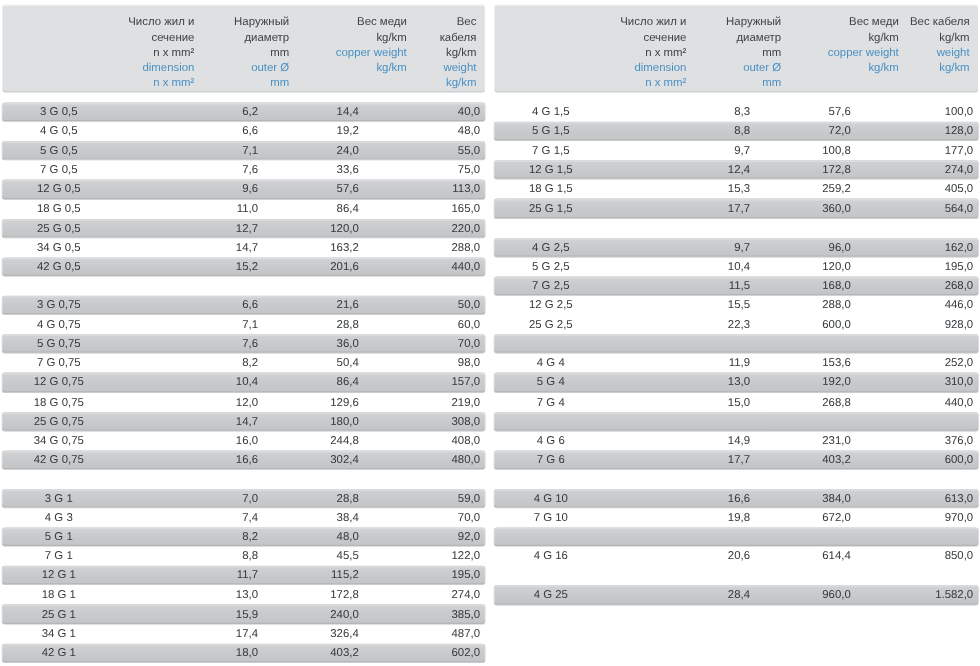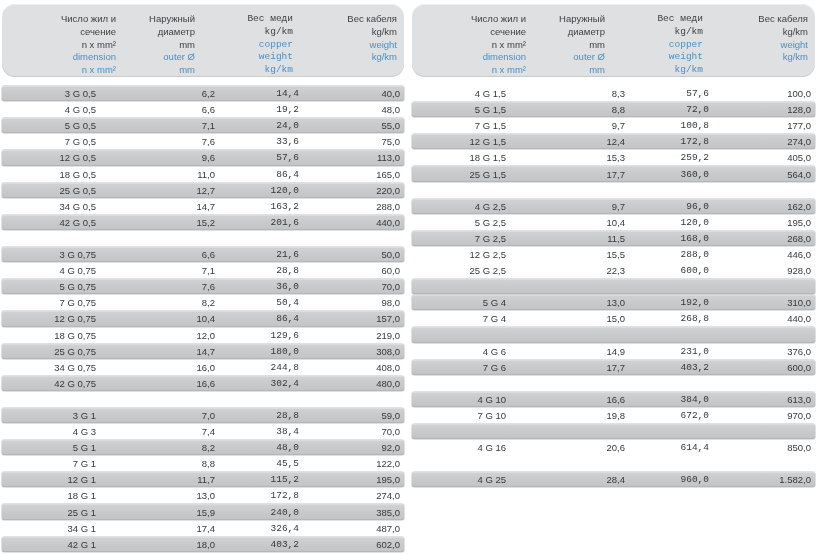--- a/index.html
+++ b/index.html
@@ -6,47 +6,48 @@
   .page{
     position:relative;width:817px;height:555px;overflow:hidden;
     font-family:"Liberation Sans", sans-serif;background:#ffffff;
   }
   .tbl{position:absolute;top:4px;}
   .tbl-left{left:2px;width:402px;}
   .tbl-right{left:412px;width:403px;}
   .thead{
     height:73px;box-sizing:border-box;padding-top:9px;
     background:var(--header-bg,#dee0e2);
-    border-radius:13px;display:flex;
+    border-radius:2px;display:flex;
     box-shadow:inset 0 1px 0 #eceeef, inset 0 -1px 0 #c9cbcd;
+    padding-left:46px;
   }
   .hcell{display:block;text-align:right;font-size:9.5px;line-height:12.8px;
     color:var(--text-dark,#3e4246);box-sizing:border-box;}
   .hcell span{display:block;}
   .hcell .en{color:var(--accent-blue,#4a90c4);}
   .c0{width:120px;}
   .c1{width:98px;}
-  .c2{width:82px;font-family:Liberation Mono, monospace;}
+  .c2{width:82px;}
   .c3{flex:1;}
   .thead .c0{padding-right:6px;}
   .thead .c1{padding-right:25px;}
   .thead .c2{padding-right:9px;}
   .thead .c3{padding-right:7px;}
   .rows{margin-top:9px;}
   .slot{height:16.1px;}
   .bar{
     height:15.2px;display:flex;align-items:center;
     font-size:9.5px;color:#35393c;border-radius:2px;
   }
   .bar.gray{
     background:linear-gradient(180deg,#d0d2d4 0%,var(--row-gray,#c7c9cb) 55%,#c2c4c6 100%);
     box-shadow:inset 0 1px 0 #dadcde, inset 0 -1px 0 #b4b6b8, 0 0 0 0.5px #c0c2c4;
   }
   .cell{text-align:right;box-sizing:border-box;white-space:nowrap;}
-  .rows .c0{padding-right:26px;}
+  .rows .c0{padding-right:26px;text-align:center;}
   .rows .c1{padding-right:5px;}
   .rows .c2{padding-right:3px;}
   .rows .c3{padding-right:4px;}
 </style>
 </head>
 <body>
 
 <div class="page">
   <section class="tbl tbl-left">
     <header class="thead">
@@ -420,20 +421,28 @@
             <div class="cell c0">25 G 2,5</div>
             <div class="cell c1">22,3</div>
             <div class="cell c2">600,0</div>
             <div class="cell c3">928,0</div>
           </div>
         </div>
         <div class="slot">
           <div class="bar gray empty"></div>
         </div>
         <div class="slot">
+          <div class="bar white">
+            <div class="cell c0">4 G 4</div>
+            <div class="cell c1">11,9</div>
+            <div class="cell c2">153,6</div>
+            <div class="cell c3">252,0</div>
+          </div>
+        </div>
+        <div class="slot">
           <div class="bar gray">
             <div class="cell c0">5 G 4</div>
             <div class="cell c1">13,0</div>
             <div class="cell c2">192,0</div>
             <div class="cell c3">310,0</div>
           </div>
         </div>
         <div class="slot">
           <div class="bar white">
             <div class="cell c0">7 G 4</div>

